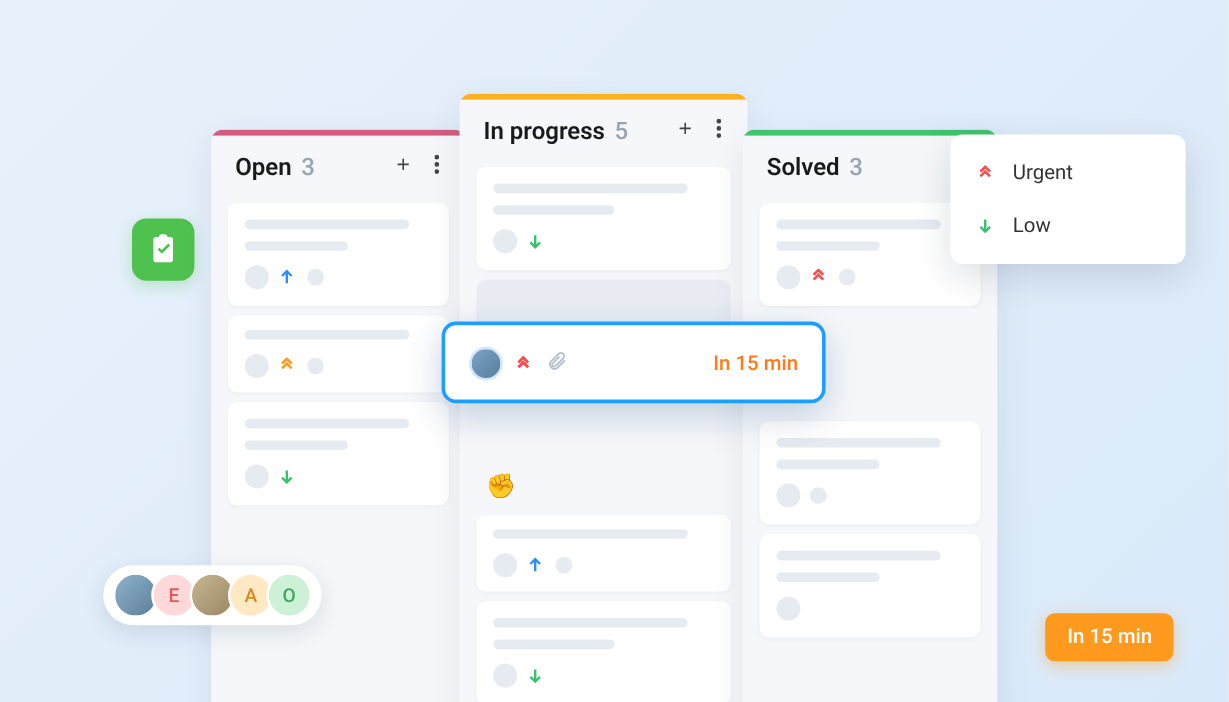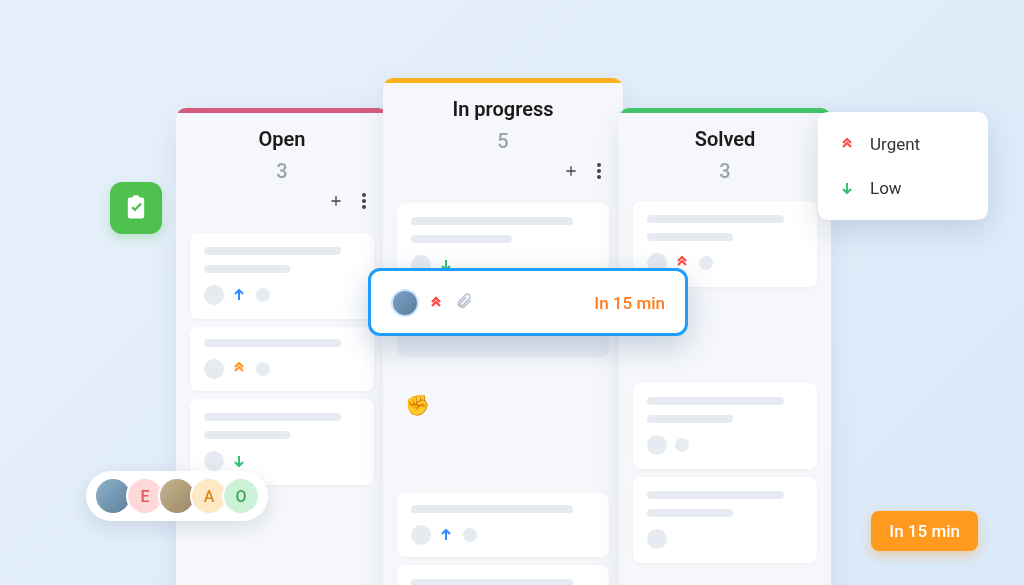--- a/index.html
+++ b/index.html
@@ -36,21 +36,20 @@
       border-radius: 10px;
       box-shadow: 0 8px 28px rgba(20,35,60,0.08);
       overflow: hidden;
     }
     .col-strip { height: 5px; width: 100%; }
     .col-head {
       display: flex;
       align-items: center;
       padding: 14px 20px 10px;
       gap: 8px;
-      flex-direction: column;
     }
     .col-title { font-size: 20px; font-weight: 600; color: #1a1a1a; }
     .col-count { font-size: 20px; font-weight: 500; color: #9aa3b2; }
     .col-actions { margin-left: auto; display: flex; gap: 14px; color: #555; }
     .plus-btn, .more-btn { cursor: pointer; padding: 2px; }
 
     
     .ph-card {
       background: #fff;
       border-radius: 8px;
@@ -132,21 +131,21 @@
       top: 393px;
       z-index: 25;
       font-size: 20px;
     }
 
     
     .legend {
       position: absolute;
       right: 36px;
       top: 112px;
-      width: 170px;
+      width: 196px;
       background: #fff;
       border-radius: 10px;
       box-shadow: 0 10px 30px rgba(20,35,60,0.14);
       padding: 10px 0;
       z-index: 15;
       margin-left: 17px;
     }
     .legend-item {
       display: flex;
       align-items: center;

